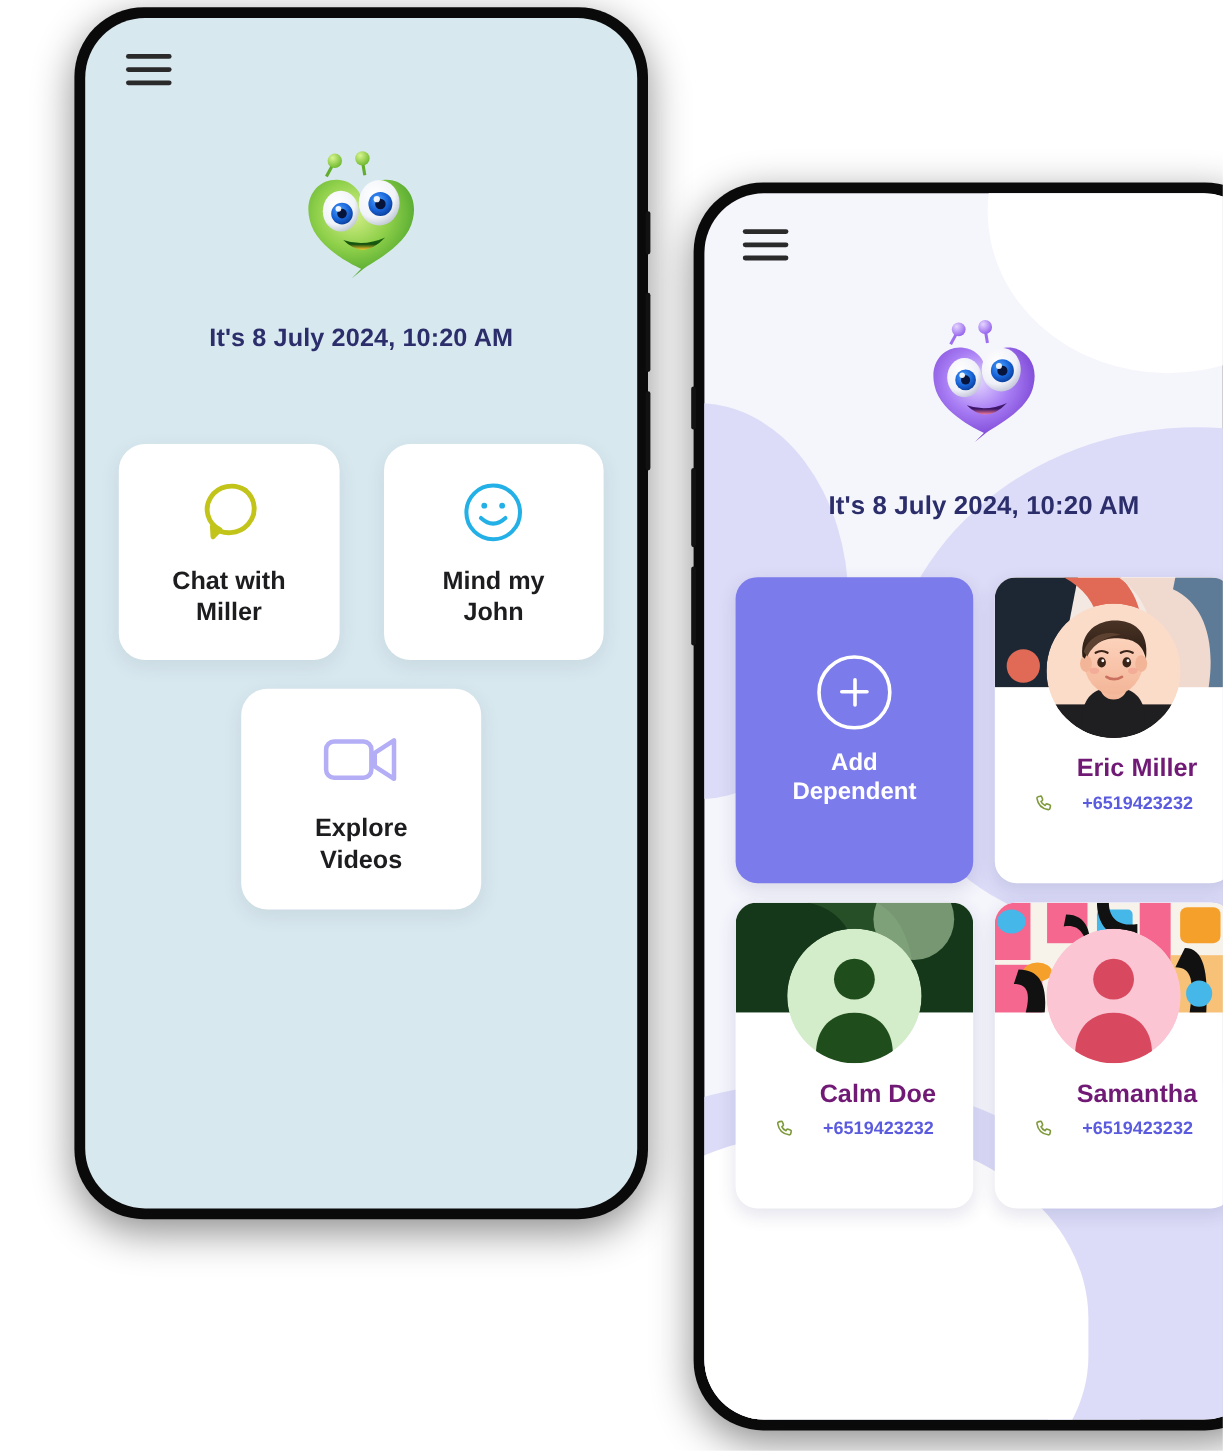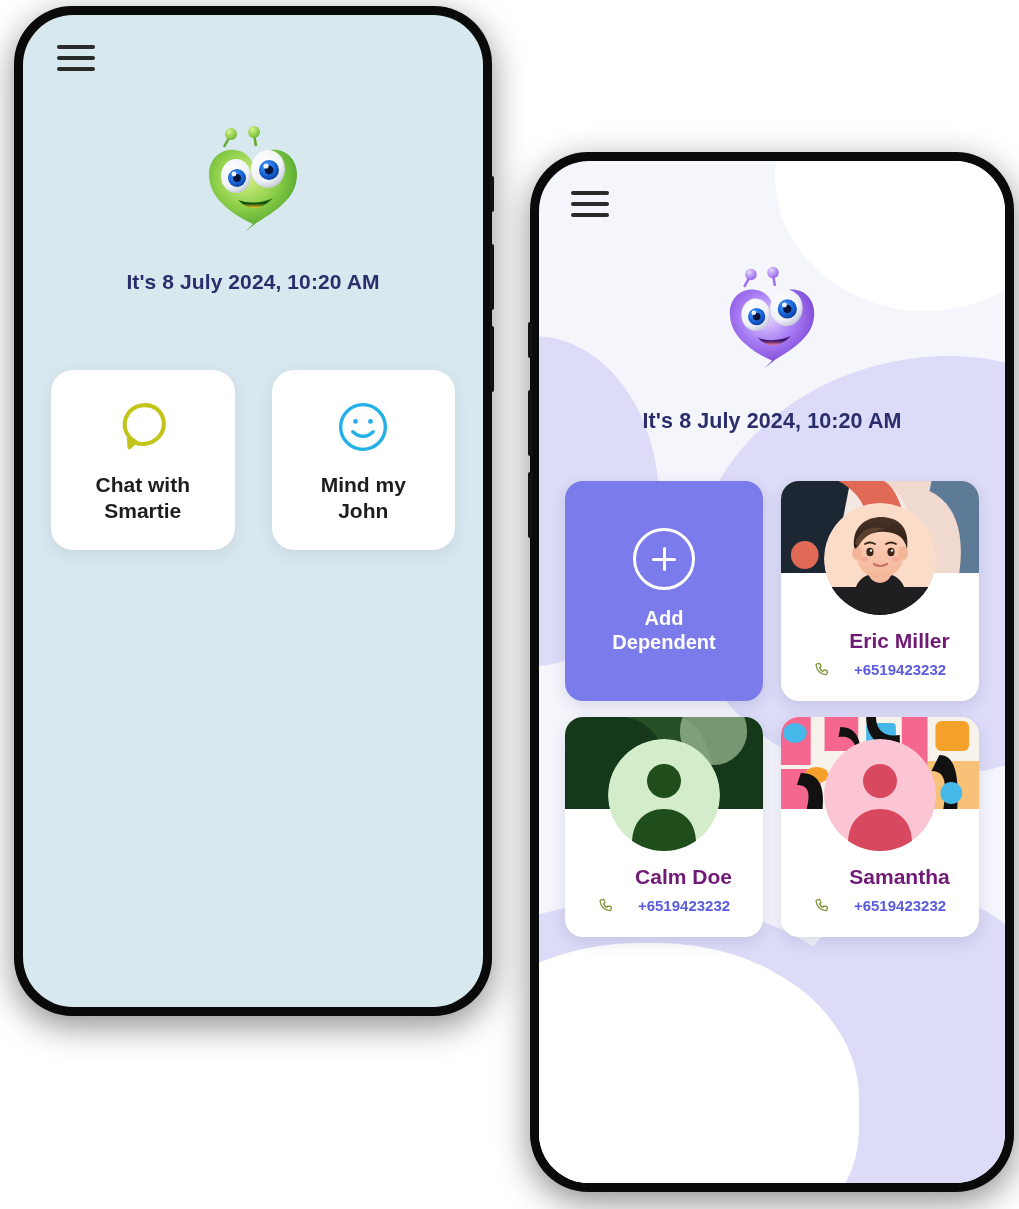--- a/index.html
+++ b/index.html
@@ -10,20 +10,21 @@
     overflow: hidden;
   }
   .stage { position: relative; width: 1019px; height: 1209px; }
 
   
   .phone {
     position: absolute;
     background: #0a0a0a;
     border-radius: 58px;
     box-shadow: 0 10px 34px rgba(0,0,0,0.45);
+    margin-left: 48px;
   }
   .phone-left  { left: 14px;  top: 6px;   width: 478px; height: 1010px; }
   .phone-right { left: 530px; top: 152px; width: 484px; height: 1040px; }
 
   .screen {
     position: absolute;
     left: 9px; top: 9px; right: 9px; bottom: 9px;
     border-radius: 50px;
     overflow: hidden;
   }
@@ -87,21 +88,21 @@
   }
   .card-row-2 { margin-top: 24px; }
   .card-row-2 .action-card { width: 200px; height: 184px; }
 
   
   .dep-grid {
     position: absolute; left: 26px; right: 26px; top: 320px; z-index: 4;
     display: grid; grid-template-columns: 1fr 1fr; gap: 16px 18px;
   }
   .dep-card {
-    height: 220px; border-radius: 18px; overflow: hidden; position: relative;
+    height: 255px; border-radius: 18px; overflow: hidden; position: relative;
     background: #ffffff; box-shadow: 0 5px 15px rgba(60,55,120,0.14); cursor: pointer;
   }
   .add-card {
     background: #7b7beb; display: flex; flex-direction: column;
     align-items: center; justify-content: center;
   }
   .plus-circle {
     width: 62px; height: 62px; border: 3px solid #ffffff; border-radius: 50%;
     position: relative;
   }
@@ -202,40 +203,54 @@
 
           <div class="action-card">
             <div class="ic">
               <svg viewBox="0 0 60 58" width="58" height="56">
                 <path d="M44 10 A21 20 0 1 0 22 44 L16 50 L15.5 41.5" fill="none" stroke="#c2c41a" stroke-width="4.2" stroke-linecap="round" stroke-linejoin="round"></path>
                 <path d="M15.5 41.5 A21 20 0 0 0 44 10" fill="none" stroke="#c2c41a" stroke-width="4.2" stroke-linecap="round"></path>
               </svg>
             </div>
             <div class="lbl">
               <div>Chat with</div>
-              <div>Smartie</div>
+              <div>Miller</div>
             </div>
           </div>
 
           <div class="action-card">
             <div class="ic">
               <svg viewBox="0 0 58 58" width="54" height="54">
                 <circle cx="29" cy="29" r="24" fill="none" stroke="#23b0e6" stroke-width="3.6"></circle>
                 <circle cx="21" cy="23" r="2.6" fill="#23b0e6"></circle>
                 <circle cx="37" cy="23" r="2.6" fill="#23b0e6"></circle>
                 <path d="M18 34 Q29 44 40 34" fill="none" stroke="#23b0e6" stroke-width="3.6" stroke-linecap="round"></path>
               </svg>
             </div>
             <div class="lbl">
               <div>Mind my</div>
               <div>John</div>
             </div>
           </div>
         </div>
 
+        <div class="card-row card-row-2">
+          <div class="action-card">
+            <div class="ic">
+              <svg viewBox="0 0 70 48" width="66" height="46">
+                <rect x="4" y="8" width="40" height="32" rx="7" ry="7" fill="none" stroke="#b3aef6" stroke-width="4"></rect>
+                <path d="M47 18 L64 7 L64 41 L47 30 Z" fill="none" stroke="#b3aef6" stroke-width="4" stroke-linejoin="round"></path>
+              </svg>
+            </div>
+            <div class="lbl">
+              <div>Explore</div>
+              <div>Videos</div>
+            </div>
+          </div>
+        </div>
       </div>
 
     </div>
   </div>
 
   <div class="phone phone-right">
     <div class="side-btn sb1"></div>
     <div class="side-btn sb2"></div>
     <div class="side-btn sb3"></div>
 

